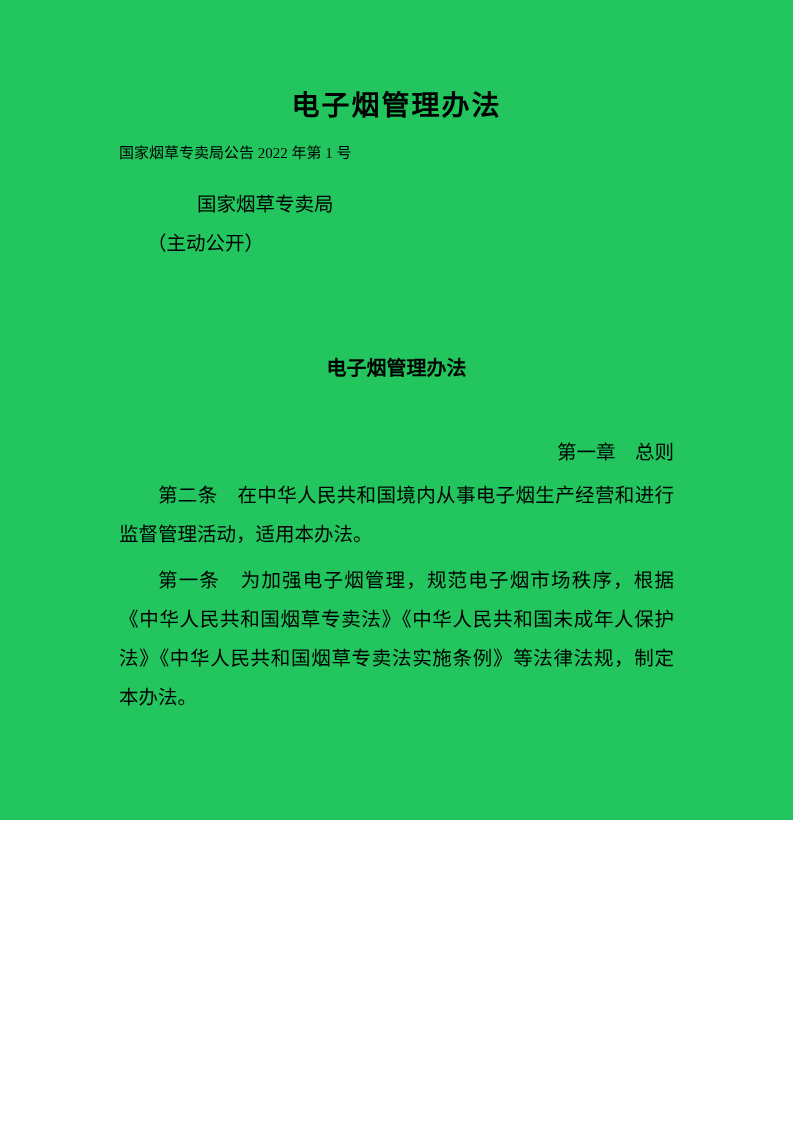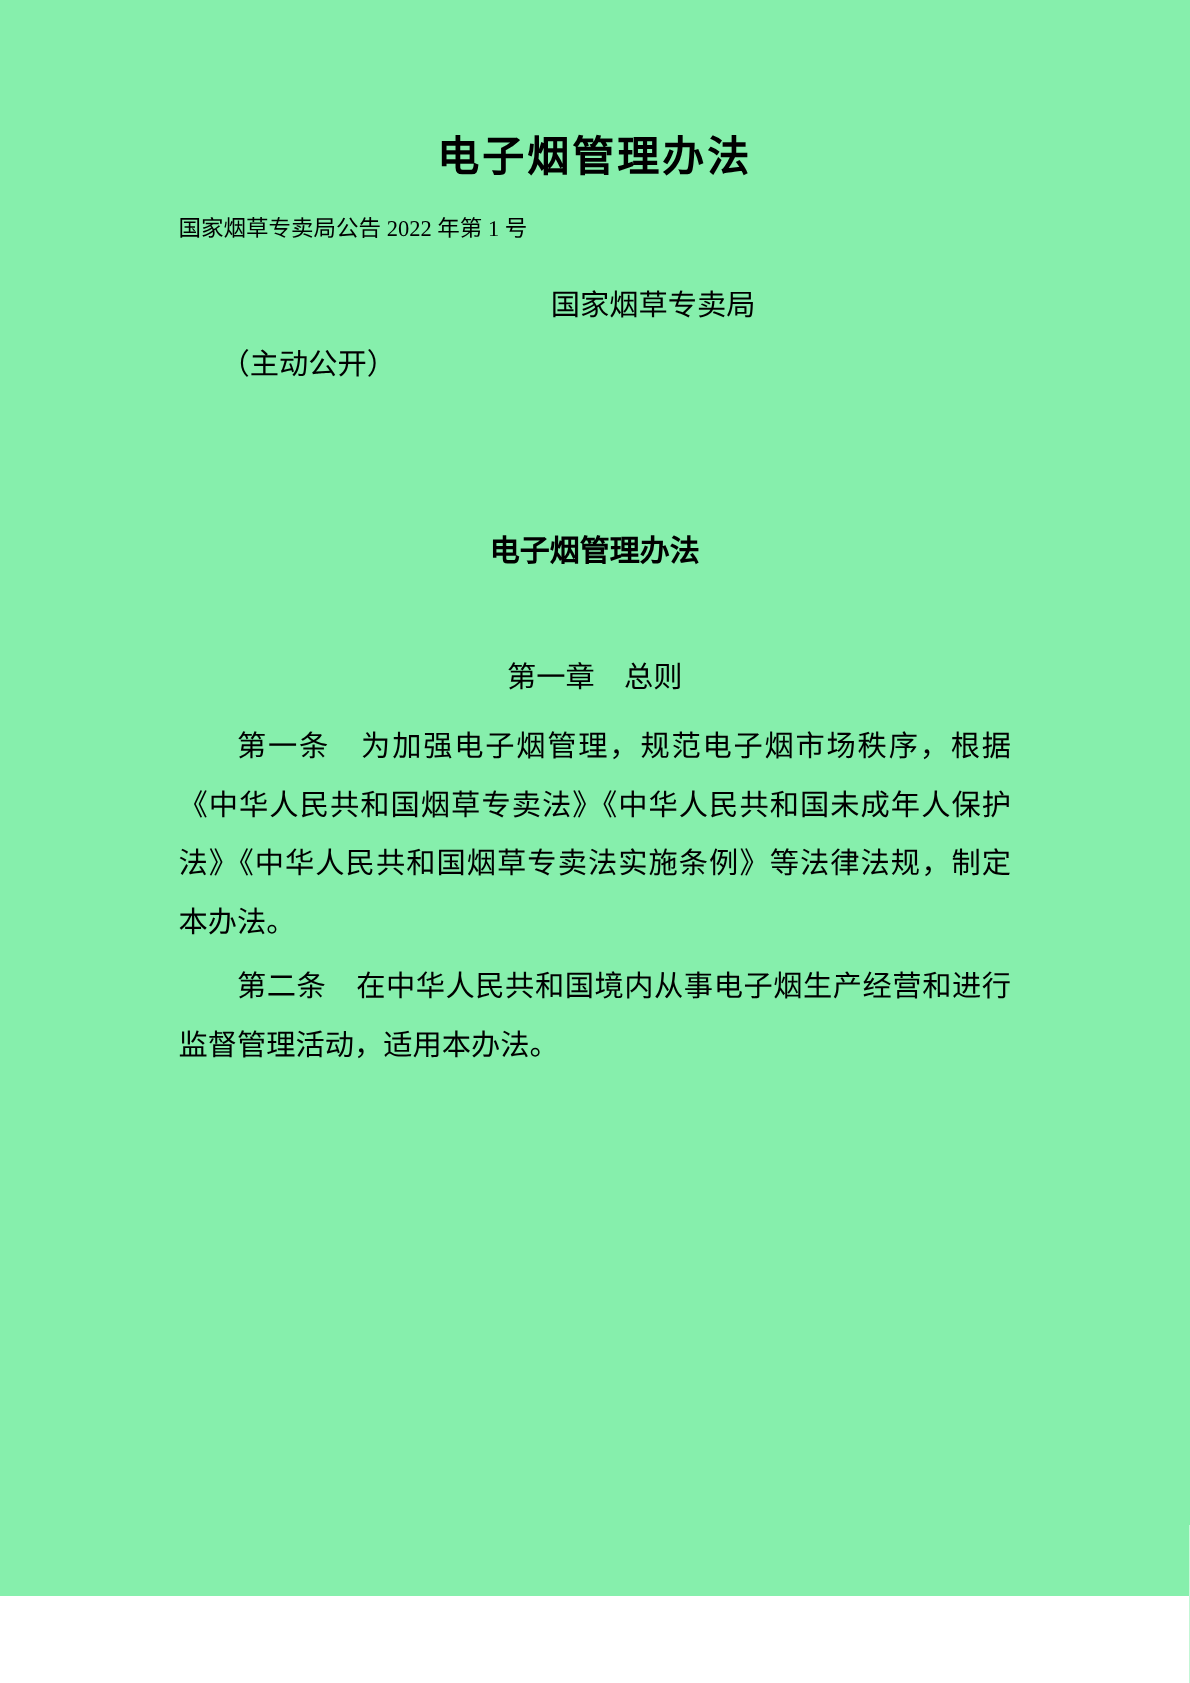--- a/index.html
+++ b/index.html
@@ -3,23 +3,23 @@
 <meta charset="utf-8">
 <style>
   html, body {
     margin: 0;
     padding: 0;
     background: #ffffff;
   }
   .page {
     position: relative;
     width: 793px;
-    height: 1064px;
+    height: 820px;
     margin: 0 auto;
-    background: #86efac;
+    background: #22c55e;
     box-sizing: border-box;
     padding: 88px 119px 0 119px;
     font-family: "Liberation Serif", "DejaVu Serif", serif;
     color: #000000;
     overflow: hidden;
   }
   .announcement-title {
     margin: 0;
     font-size: 28px;
     line-height: 36px;
@@ -42,21 +42,20 @@
     text-indent: 2em;
     word-break: break-all;
   }
   .announcement-body {
     margin-top: 54px;
   }
   .issuer-line {
     margin: 12px 0 0 0;
     font-size: 19.5px;
     line-height: 39px;
-    text-align: center;
     padding-left: 78px;
   }
   .date-line {
     margin: 0;
     font-size: 19.5px;
     line-height: 39px;
     text-align: center;
     padding-left: 78px;
   }
   .disclosure-line {
@@ -71,21 +70,21 @@
     font-size: 20px;
     line-height: 40px;
     font-weight: bold;
     text-align: center;
   }
   .chapter-heading {
     margin: 45px 0 0 0;
     font-size: 19.5px;
     line-height: 39px;
     font-weight: normal;
-    text-align: center;
+    text-align: right;
   }
   .article-1 { margin-top: 7px; }
   .article-2 { margin-top: 4px; }
 </style>
 </head>
 <body>
 
 <div class="page">
 
   <h1 class="announcement-title">电子烟管理办法</h1>
@@ -95,17 +94,17 @@
 
   <div class="issuer-line">国家烟草专卖局</div>
 
 
   <div class="disclosure-line">（主动公开）</div>
 
   <h2 class="regulation-title">电子烟管理办法</h2>
 
   <h3 class="chapter-heading">第一章　总则</h3>
 
+  <p class="body-par article-2">第二条　在中华人民共和国境内从事电子烟生产经营和进行监督管理活动，适用本办法。</p>
+
   <p class="body-par article-1">第一条　为加强电子烟管理，规范电子烟市场秩序，根据《中华人民共和国烟草专卖法》《中华人民共和国未成年人保护法》《中华人民共和国烟草专卖法实施条例》等法律法规，制定本办法。</p>
-
-  <p class="body-par article-2">第二条　在中华人民共和国境内从事电子烟生产经营和进行监督管理活动，适用本办法。</p>
 
 </div>
 
 </body></html>

